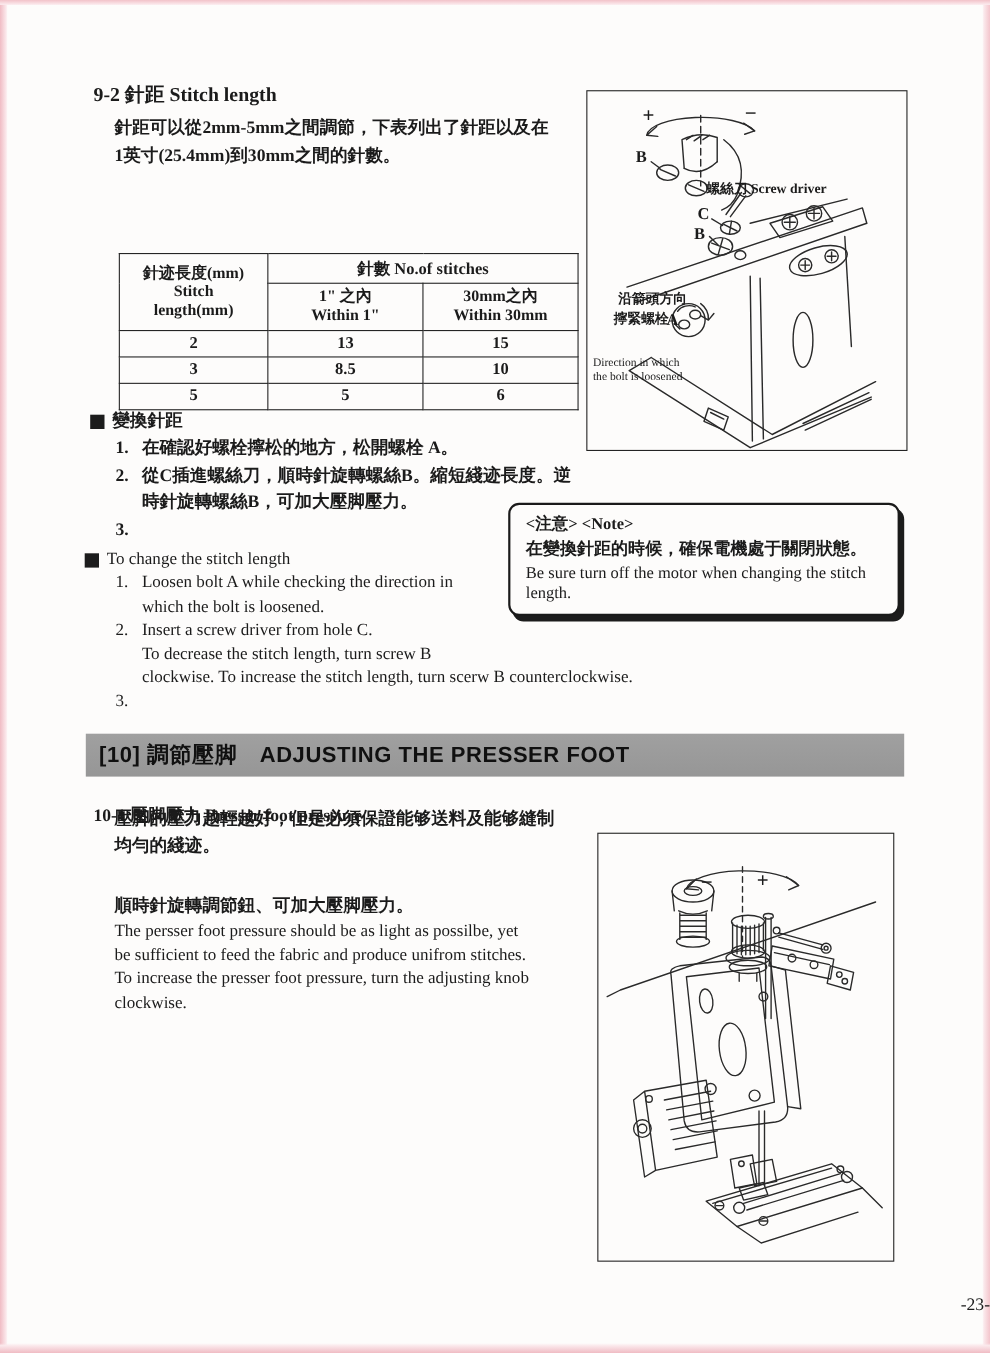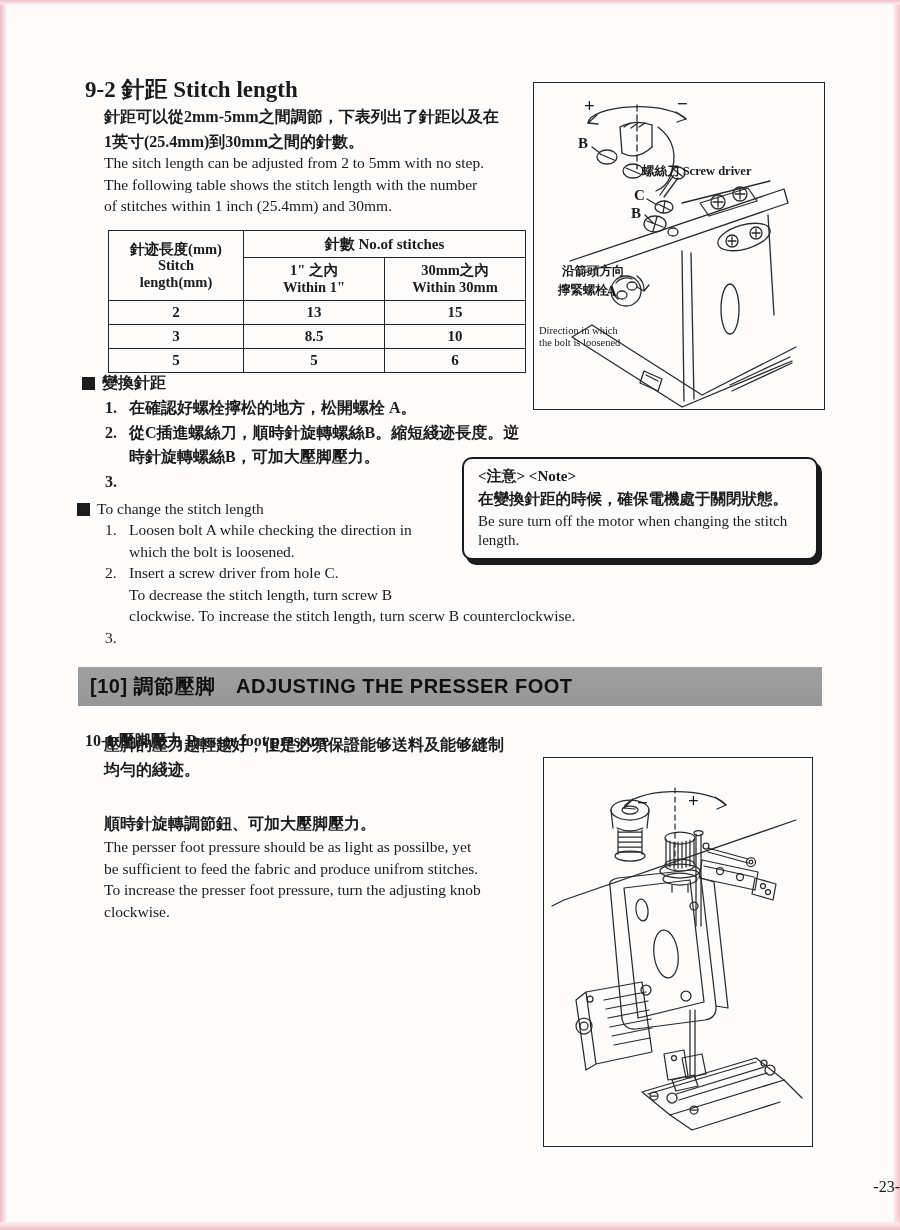--- a/index.html
+++ b/index.html
@@ -10,21 +10,21 @@
   }
   
   .edge{position:absolute;pointer-events:none;}
   .edge.left{left:0;top:0;width:7px;height:100%;background:linear-gradient(to right,#f0bcc4,#fbe9ec 80%,transparent);}
   .edge.right{right:0;top:0;width:7px;height:100%;background:linear-gradient(to left,#f3c5cc,#fbe9ec 80%,transparent);}
   .edge.top{left:0;top:0;width:100%;height:5px;background:linear-gradient(to bottom,#f2c2c9,#fbe9ec 80%,transparent);}
   .edge.bottom{left:0;bottom:0;width:100%;height:9px;background:linear-gradient(to top,#f0bcc4,#fbe9ec 75%,transparent);}
 
   .abs{position:absolute;}
   .ml{white-space:pre-line;}
-  .h-sec{font-size:23px;font-weight:700;}
+  .h-sec{font-size:18px;font-weight:700;}
   .zh{font-size:16px;line-height:24.5px;font-weight:600;}
   .en{font-size:15.5px;line-height:21.5px;}
 
   
   table.stitch{border-collapse:collapse;font-weight:700;text-align:center;}
   table.stitch td{border:1.6px solid #252525;padding:0 6px;vertical-align:middle;}
   table.stitch .c1{width:122px;font-size:14.5px;line-height:16.5px;}
   table.stitch .grp{width:262px;height:26px;font-size:15px;}
   table.stitch .sub{width:128px;height:42px;font-size:14.5px;line-height:17px;}
   table.stitch .num{height:23px;font-size:15px;}
@@ -71,23 +71,20 @@
 
 <div class="page">
   <div class="edge left"></div>
   <div class="edge right"></div>
   <div class="edge top"></div>
   <div class="edge bottom"></div>
 
   <div class="abs h-sec" style="left:85px;top:74px;">9-2 針距  Stitch length</div>
   <div class="abs zh ml" style="left:104px;top:105px;width:420px;">針距可以從2mm-5mm之間調節，下表列出了針距以及在
 1英寸(25.4mm)到30mm之間的針數。</div>
-  <div class="abs en ml" style="left:104px;top:152px;width:430px;">The sitch length can be adjusted from 2 to 5mm with no step.
-The following table shows the stitch length with the number
-of stitches within 1 inch (25.4mm) and 30mm.</div>
 
   <table class="stitch abs" style="left:108px;top:230px;">
     <tbody>
         <tr>
       <td rowspan="2" class="c1 ml">針迹長度(mm)
 Stitch
 length(mm)</td>
       <td colspan="2" class="grp">針數  No.of stitches</td>
     </tr>
     <tr>

